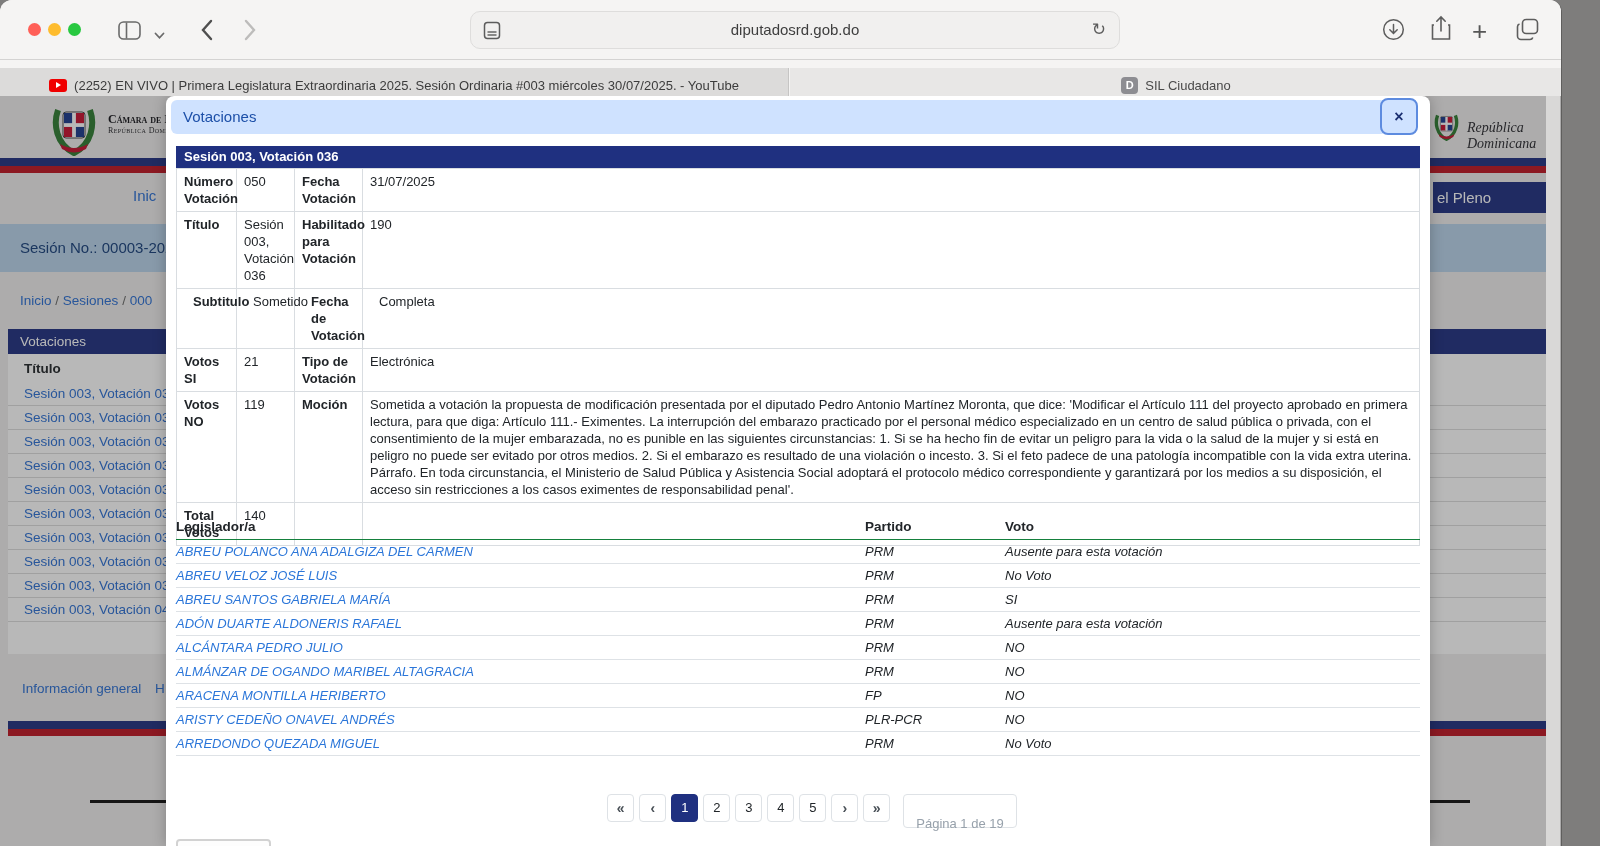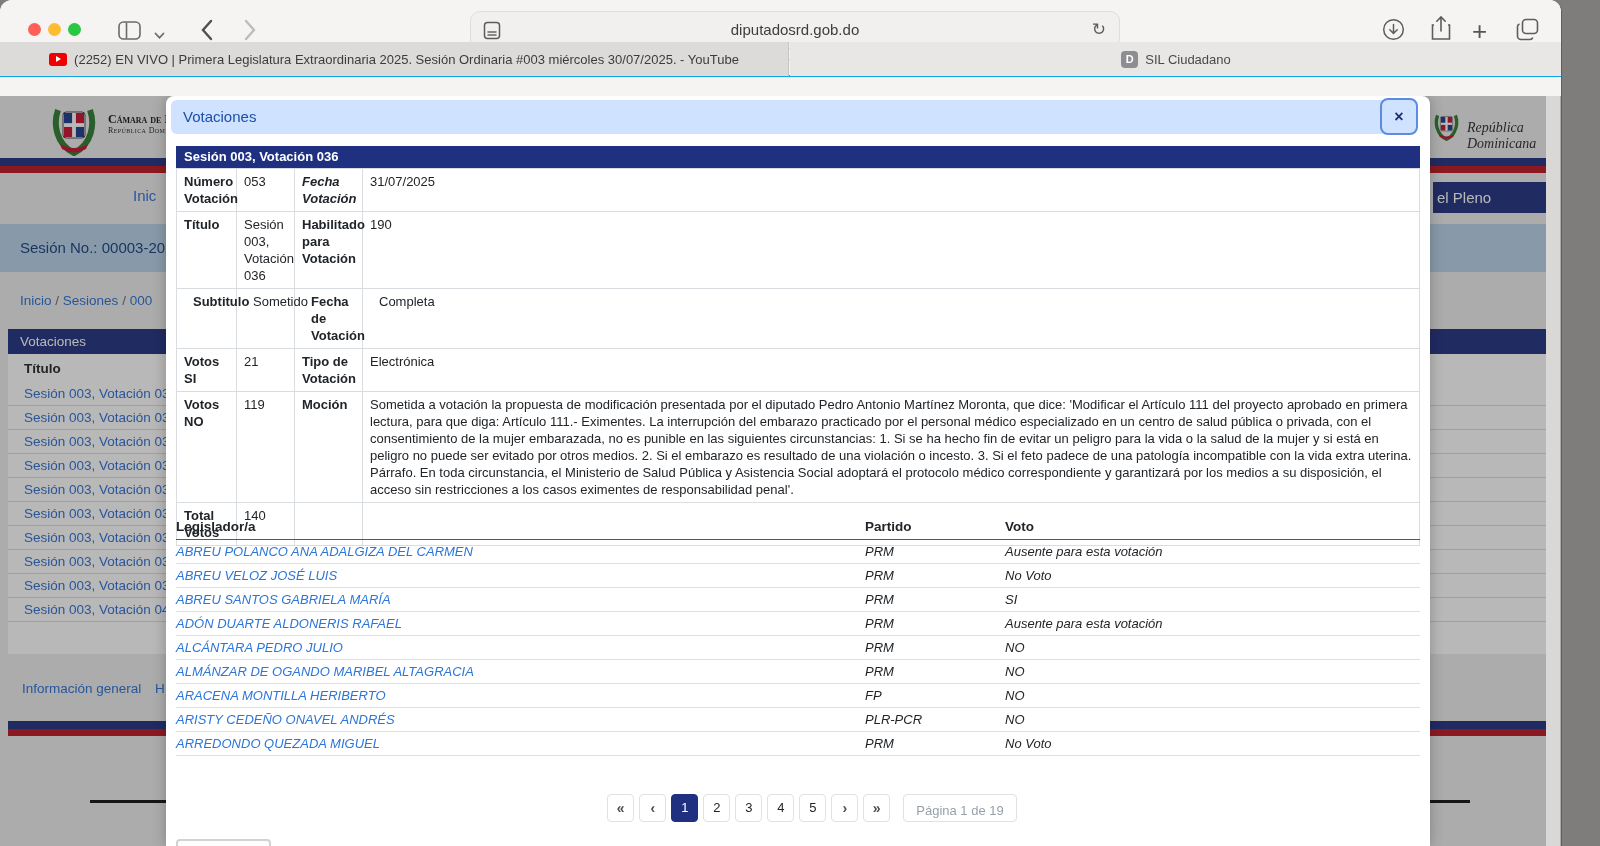--- a/index.html
+++ b/index.html
@@ -18,21 +18,21 @@
   .t-green { left:68px; background:#28c840; }
   .tb-ic { position:absolute; color:#5d5d5d; }
   .urlbar { position:absolute; left:470px; top:11px; width:650px; height:38px;
             background:#f1f0ef; border:1px solid #dedddc; border-radius:10px; }
   .urlbar .host { position:absolute; left:0; right:0; top:9px; text-align:center;
                   font-size:15px; color:#3e3e3e; }
   .refresh { position:absolute; right:13px; top:7px; font-size:17px; color:#5c5c5c; }
   .pageic { position:absolute; left:12px; top:9px; }
 
   
-  .tabbar { position:absolute; left:0; top:42px; width:100%; height:35px;
+  .tabbar { position:absolute; left:0; top:68px; width:100%; height:35px;
             border-bottom:2px solid #0ea5e9; }
   .tab { position:absolute; top:0; height:34px; display:flex; align-items:center;
          justify-content:center; overflow:hidden; white-space:nowrap;
          font-size:13px; color:#3c3c3c; }
   .tab1 { left:0; width:789px; background:#dcdbda; border-right:1px solid #c6c5c4; }
   .tab2 { left:790px; width:772px; background:#e8e7e6; color:#4a4a4a; }
   .yt { display:inline-block; width:18px; height:13px; background:#f00000;
         border-radius:3px; position:relative; margin-right:7px; flex:0 0 auto; }
   .yt:before { content:""; position:absolute; left:7px; top:3.5px; border-left:5px solid #fff;
                border-top:3px solid transparent; border-bottom:3px solid transparent; }
@@ -75,40 +75,40 @@
              line-height:33px; cursor:pointer; }
   .m-sect { position:absolute; left:10px; top:50px; width:1244px; height:22px;
             background:#1f3080; color:#fff; font-size:13px; font-weight:bold;
             line-height:22px; padding-left:8px; }
 
   table.details { position:absolute; left:10px; top:72px; width:1244px;
                   border-collapse:collapse; table-layout:fixed; font-size:13px; color:#212529; }
   table.details td { border:1px solid #d9dde1; vertical-align:top;
                      padding:4px 5px 4px 7px; line-height:17px; }
   table.details td.lab { font-weight:bold; }
-  td.c1 { width:60px; } td.c2 { width:58px; } td.c3 { width:68px;font-style:italic; }
+  td.c1 { width:60px; } td.c2 { width:58px; } td.c3 { width:68px; }
   tr.r1 td { height:40px; } tr.r2 td { height:73px; } tr.r3 td { height:39px;padding-left:16px; }
   tr.r4 td { height:39px; } tr.r5 td { height:103px; } tr.r6 td { height:40px; }
 
   table.leg { position:absolute; left:10px; top:419px; width:1244px;
               border-collapse:collapse; table-layout:fixed; font-size:13px; color:#212529; }
   table.leg th { text-align:left; font-size:13.5px; padding:4px 0 5px 0;
                  border-bottom:1px solid #15803d; }
   table.leg td { padding:4px 0 4px 0; border-bottom:1px solid #dee2e6; height:23px;font-style:italic; }
   col.cn { width:689px; } col.cp { width:140px; } col.cv { width:415px; }
   a.legname { color:#2b76d9; text-decoration:none; }
 
   .pager { position:absolute; left:0; top:698px; width:100%; display:flex;
            justify-content:center; gap:5px; padding-left:28px; }
   .pg { min-width:27px; height:28px; border:1px solid #dee2e6; background:#fff;
         border-radius:4px; text-align:center; line-height:26px; font-size:13px;
         color:#212529; padding:0 7px; }
   .pg.chev { color:#495057; font-weight:bold; font-size:14px; }
   .pg.active { background:#1f3080; border-color:#1f3080; color:#fff; }
-  .pg.status { color:#97a1ab; padding:3px 12px; margin-left:8px; }
+  .pg.status { color:#97a1ab; padding:16px 12px; margin-left:8px; }
 
   .m-footbtn { position:absolute; left:10px; top:743px; width:95px; height:30px;
                border:2px solid #d2d2d2; border-radius:4px; background:#fdfdfd; }
 </style>
 </head>
 <body>
 
 <div class="window">
 
   <div class="toolbar">
@@ -289,21 +289,21 @@
         <span>Votaciones</span>
       </div>
       <div class="m-close">×</div>
 
       <div class="m-sect">Sesión 003, Votación 036</div>
 
       <table class="details">
         <tbody>
             <tr class="r1">
           <td class="c1 lab">Número Votación</td>
-          <td class="c2">053</td>
+          <td class="c2">050</td>
           <td class="c3 lab">Fecha Votación</td>
           <td>31/07/2025</td>
         </tr>
         <tr class="r2">
           <td class="lab">Título</td>
           <td>Sesión 003, Votación 036</td>
           <td class="lab">Habilitado para Votación</td>
           <td>190</td>
         </tr>
         <tr class="r3">

